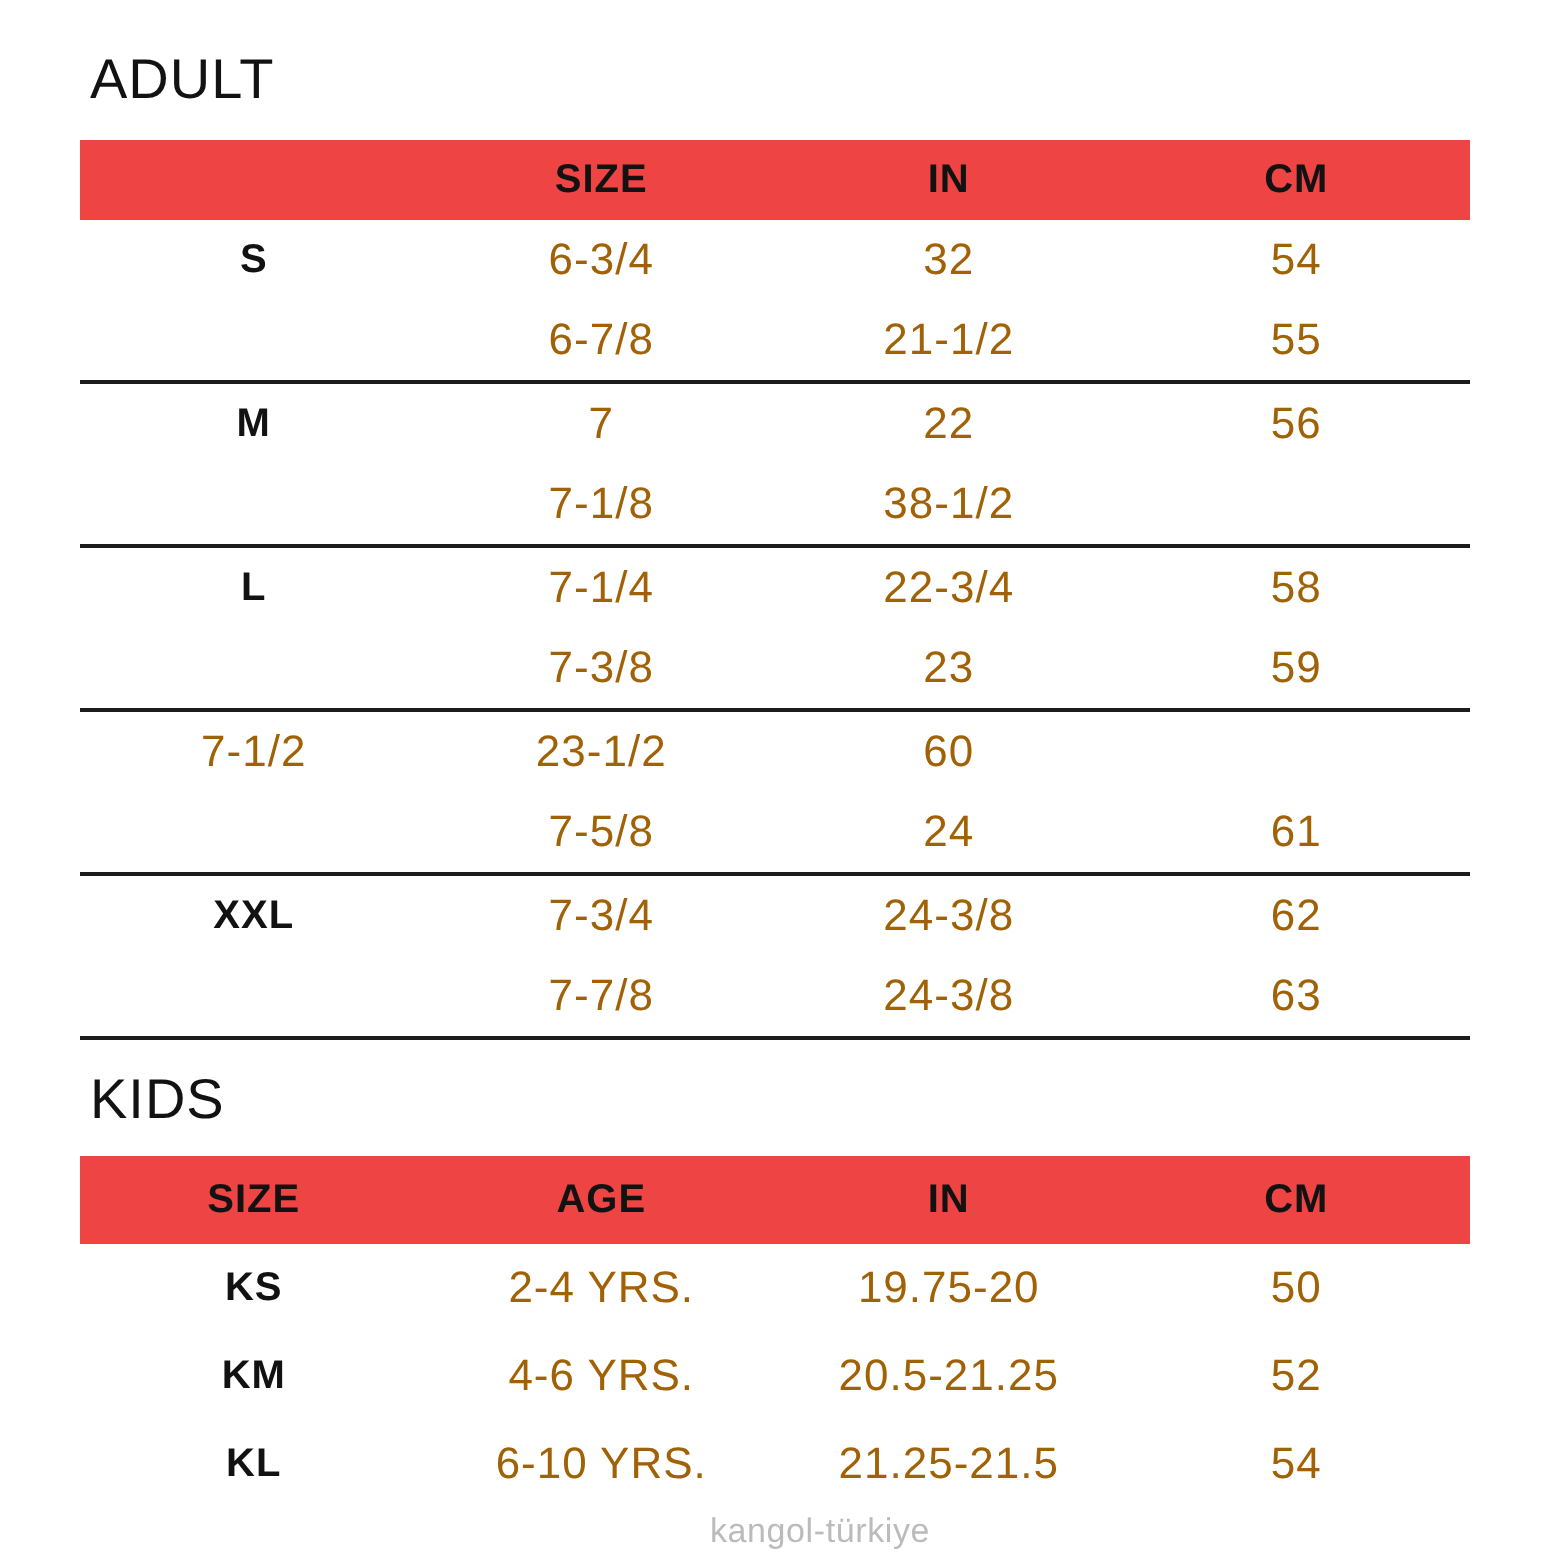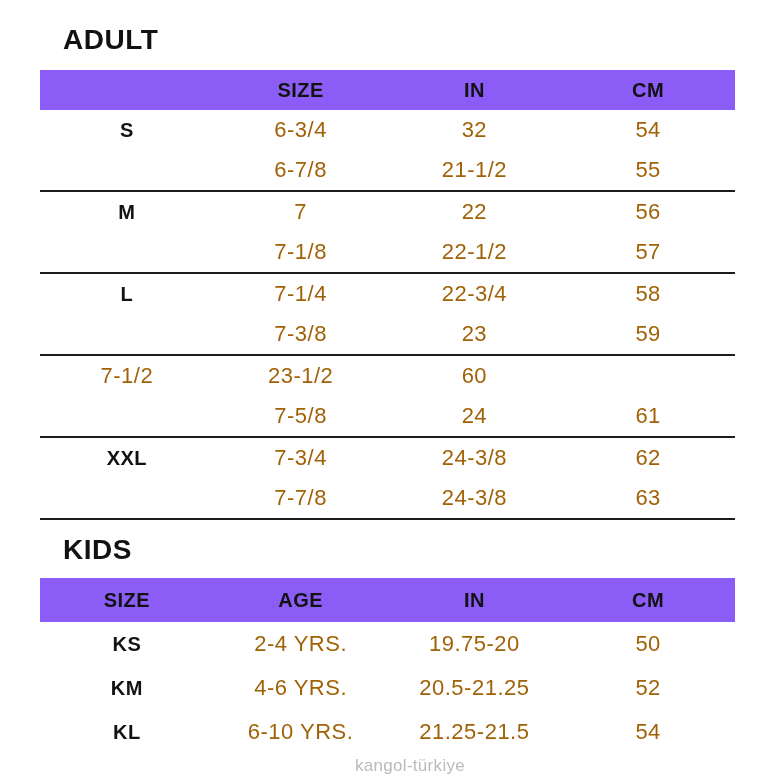--- a/index.html
+++ b/index.html
@@ -6,40 +6,40 @@
   html, body { width: 776px; height: 776px; }
   body {
     background: #ffffff;
     font-family: "Liberation Sans", sans-serif;
     color: #121212;
     overflow: hidden;
   }
   .section-heading {
     font-size: 28px;
     line-height: 28px;
-    font-weight: 700;
+    font-weight: 400;
     letter-spacing: 0.5px;
     color: #121212;
-    margin-left: 63px;
+    margin-left: 45px;
   }
   #adult-heading { margin-top: 26px; margin-bottom: 16px; }
   #kids-heading  { margin-top: 16px; margin-bottom: 14px; }
 
   .size-table {
     margin-left: 40px;
     width: 695px;
   }
   .trow {
     display: grid;
     grid-template-columns: 25% 25% 25% 25%;
     align-items: center;
     height: 40px;
   }
   .thead {
-    background: #8b5cf6;
+    background: #ef4444;
     height: 40px;
   }
   .thead .cell {
     font-weight: 800;
     font-size: 20px;
     letter-spacing: 0.5px;
     color: #121212;
   }
   .cell {
     text-align: center;
@@ -101,22 +101,21 @@
   <div class="group">
     <div class="trow">
       <div class="cell label-cell">M</div>
       <div class="cell value-cell">7</div>
       <div class="cell value-cell">22</div>
       <div class="cell value-cell">56</div>
     </div>
     <div class="trow">
       <div class="cell label-cell"></div>
       <div class="cell value-cell">7-1/8</div>
-      <div class="cell value-cell">22-1/2</div>
-      <div class="cell value-cell">57</div>
+      <div class="cell value-cell">38-1/2</div>
     </div>
   </div>
 
   <div class="group">
     <div class="trow">
       <div class="cell label-cell">L</div>
       <div class="cell value-cell">7-1/4</div>
       <div class="cell value-cell">22-3/4</div>
       <div class="cell value-cell">58</div>
     </div>

